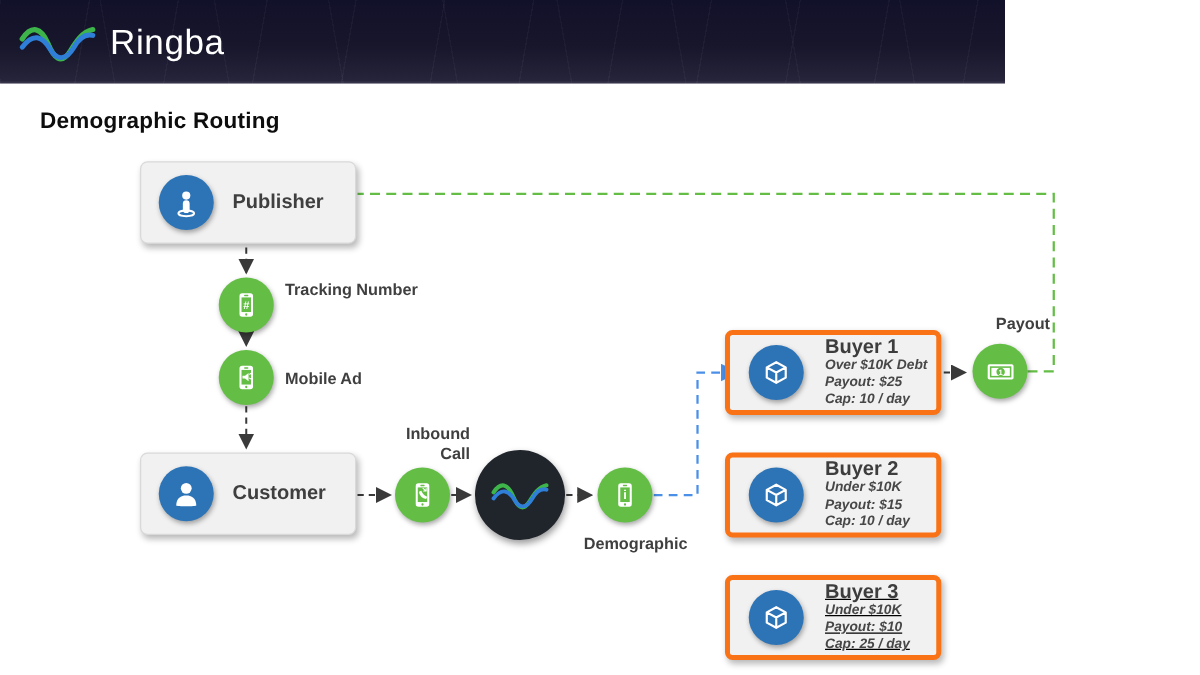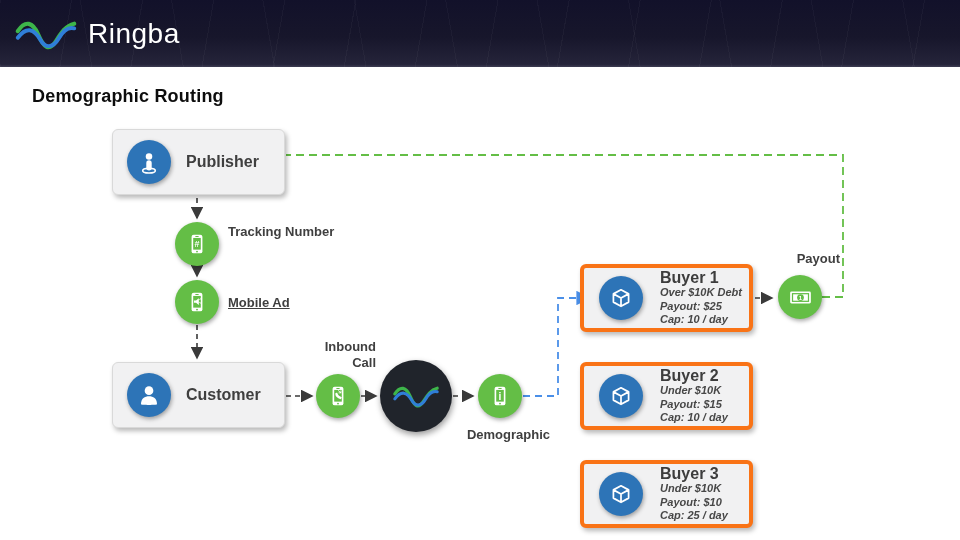--- a/index.html
+++ b/index.html
@@ -5,21 +5,21 @@
   * { margin:0; padding:0; box-sizing:border-box; }
   html,body { width:960px; height:540px; }
   body {
     font-family:"Liberation Sans", sans-serif;
     background:#ffffff;
     overflow:hidden;
     position:relative;
   }
   
   .header {
-    position:relative; height:67px; width:960px;
+    position:relative; height:67px; width:804px;
     background:linear-gradient(180deg,#12112a 0%,#17162b 55%,#25243a 96%,#3d3c52 100%);
     display:flex; align-items:center; justify-content:space-between;
     padding:0 16px 0 14px;
     overflow:hidden;
   }
   .header::before {
     content:""; position:absolute; inset:0;
     background:
       repeating-linear-gradient(100deg, rgba(255,255,255,0.035) 0 1px, transparent 1px 70px),
       repeating-linear-gradient(80deg, rgba(255,255,255,0.03) 0 1px, transparent 1px 90px);
@@ -151,21 +151,21 @@
   <div class="node circle c44 c-green" style="left:175px; top:213px;">
     <svg width="26" height="26" viewBox="0 0 24 24">
       <rect x="7" y="3.4" width="10" height="17.2" rx="2" fill="#fff"></rect>
       <rect x="8.5" y="6.4" width="7" height="10.8" class="fill-green"></rect>
       <rect x="10.4" y="4.5" width="3.2" height="1" rx="0.5" class="fill-green"></rect>
       <circle cx="12" cy="19" r="0.85" class="fill-green"></circle>
       <polygon points="9.2,10.7 11.1,10.7 13.7,8.6 13.7,14.8 11.1,12.7 9.2,12.7" fill="#fff"></polygon>
       <path d="M14.5,9.6 L15.7,8.9 M14.5,12.5 L15.7,13.2" stroke="#fff" stroke-width="0.8" stroke-linecap="round"></path>
     </svg>
   </div>
-  <div class="side-label" style="left:228px; top:228px;text-decoration:underline;">Mobile Ad</div>
+  <div class="side-label" style="left:228px; top:228px;">Mobile Ad</div>
 
   <div class="card" style="left:112px; top:295px;">
     <span class="circle c44 c-blue">
       <svg width="26" height="26" viewBox="0 0 24 24">
         <circle cx="12" cy="8" r="4" fill="#fff"></circle>
         <path d="M4.6,20.6 C4.6,15 8.2,13.2 12,13.2 C15.8,13.2 19.4,15 19.4,20.6 C19.4,21.4 4.6,21.4 4.6,20.6 Z" fill="#fff"></path>
       </svg>
     </span>
     <span class="card-label">Customer</span>
   </div>
@@ -221,21 +221,21 @@
       </svg>
     </span>
     <span class="buyer-text">
       <div class="buyer-title">Buyer 2</div>
       <div class="buyer-line">Under $10K</div>
       <div class="buyer-line">Payout: $15</div>
       <div class="buyer-line">Cap: 10 / day</div>
     </span>
   </div>
 
-  <div class="buyer-card" style="left:580px; top:393px;">
+  <div class="buyer-card" style="left:580px; top:393px;text-decoration:underline;">
     <span class="circle c44 c-blue">
       <svg width="26" height="26" viewBox="0 0 24 24">
         <path d="M12,4.4 L19,8.2 L12,12 L5,8.2 Z M5,8.2 L5,15.8 L12,19.6 L12,12 M19,8.2 L19,15.8 L12,19.6" fill="none" stroke="#fff" stroke-width="1.6" stroke-linejoin="round"></path>
       </svg>
     </span>
     <span class="buyer-text">
       <div class="buyer-title">Buyer 3</div>
       <div class="buyer-line">Under $10K</div>
       <div class="buyer-line">Payout: $10</div>
       <div class="buyer-line">Cap: 25 / day</div>

